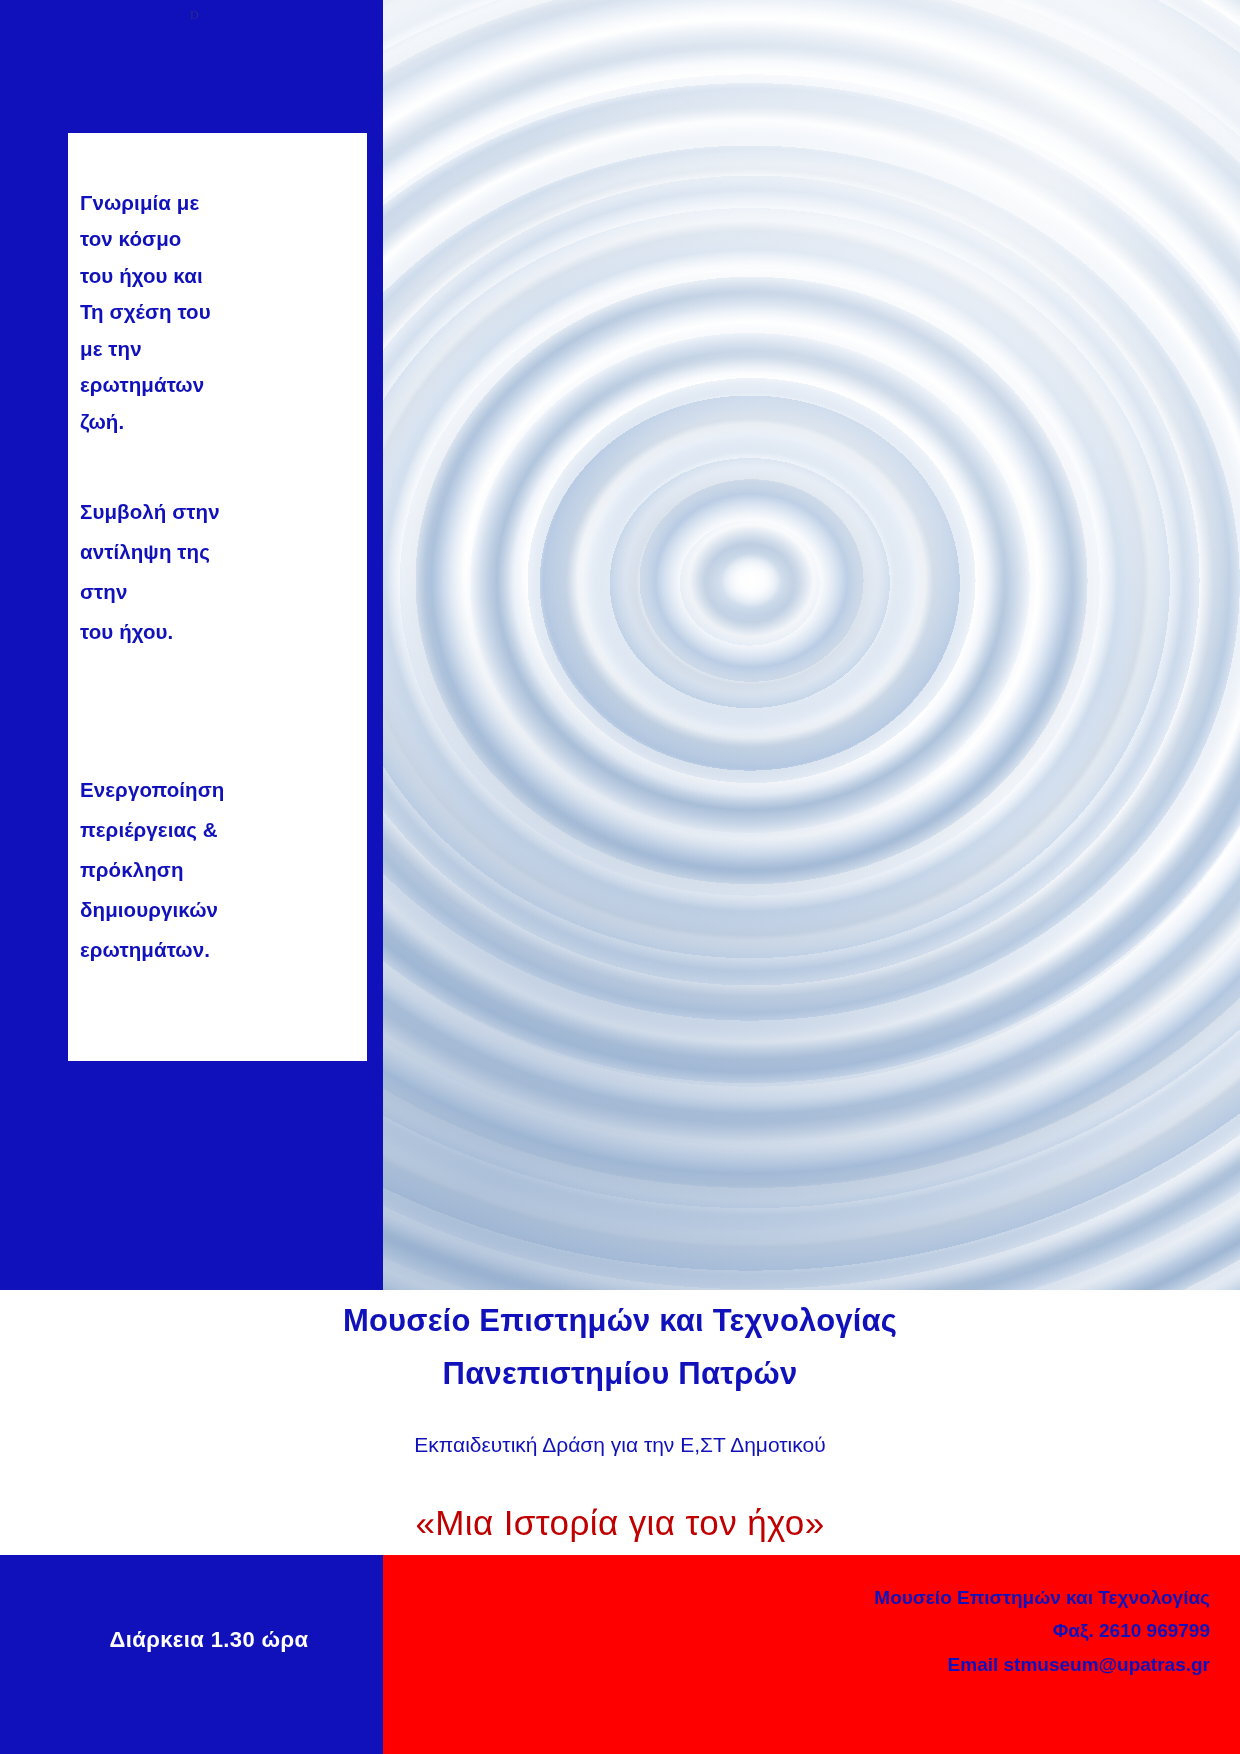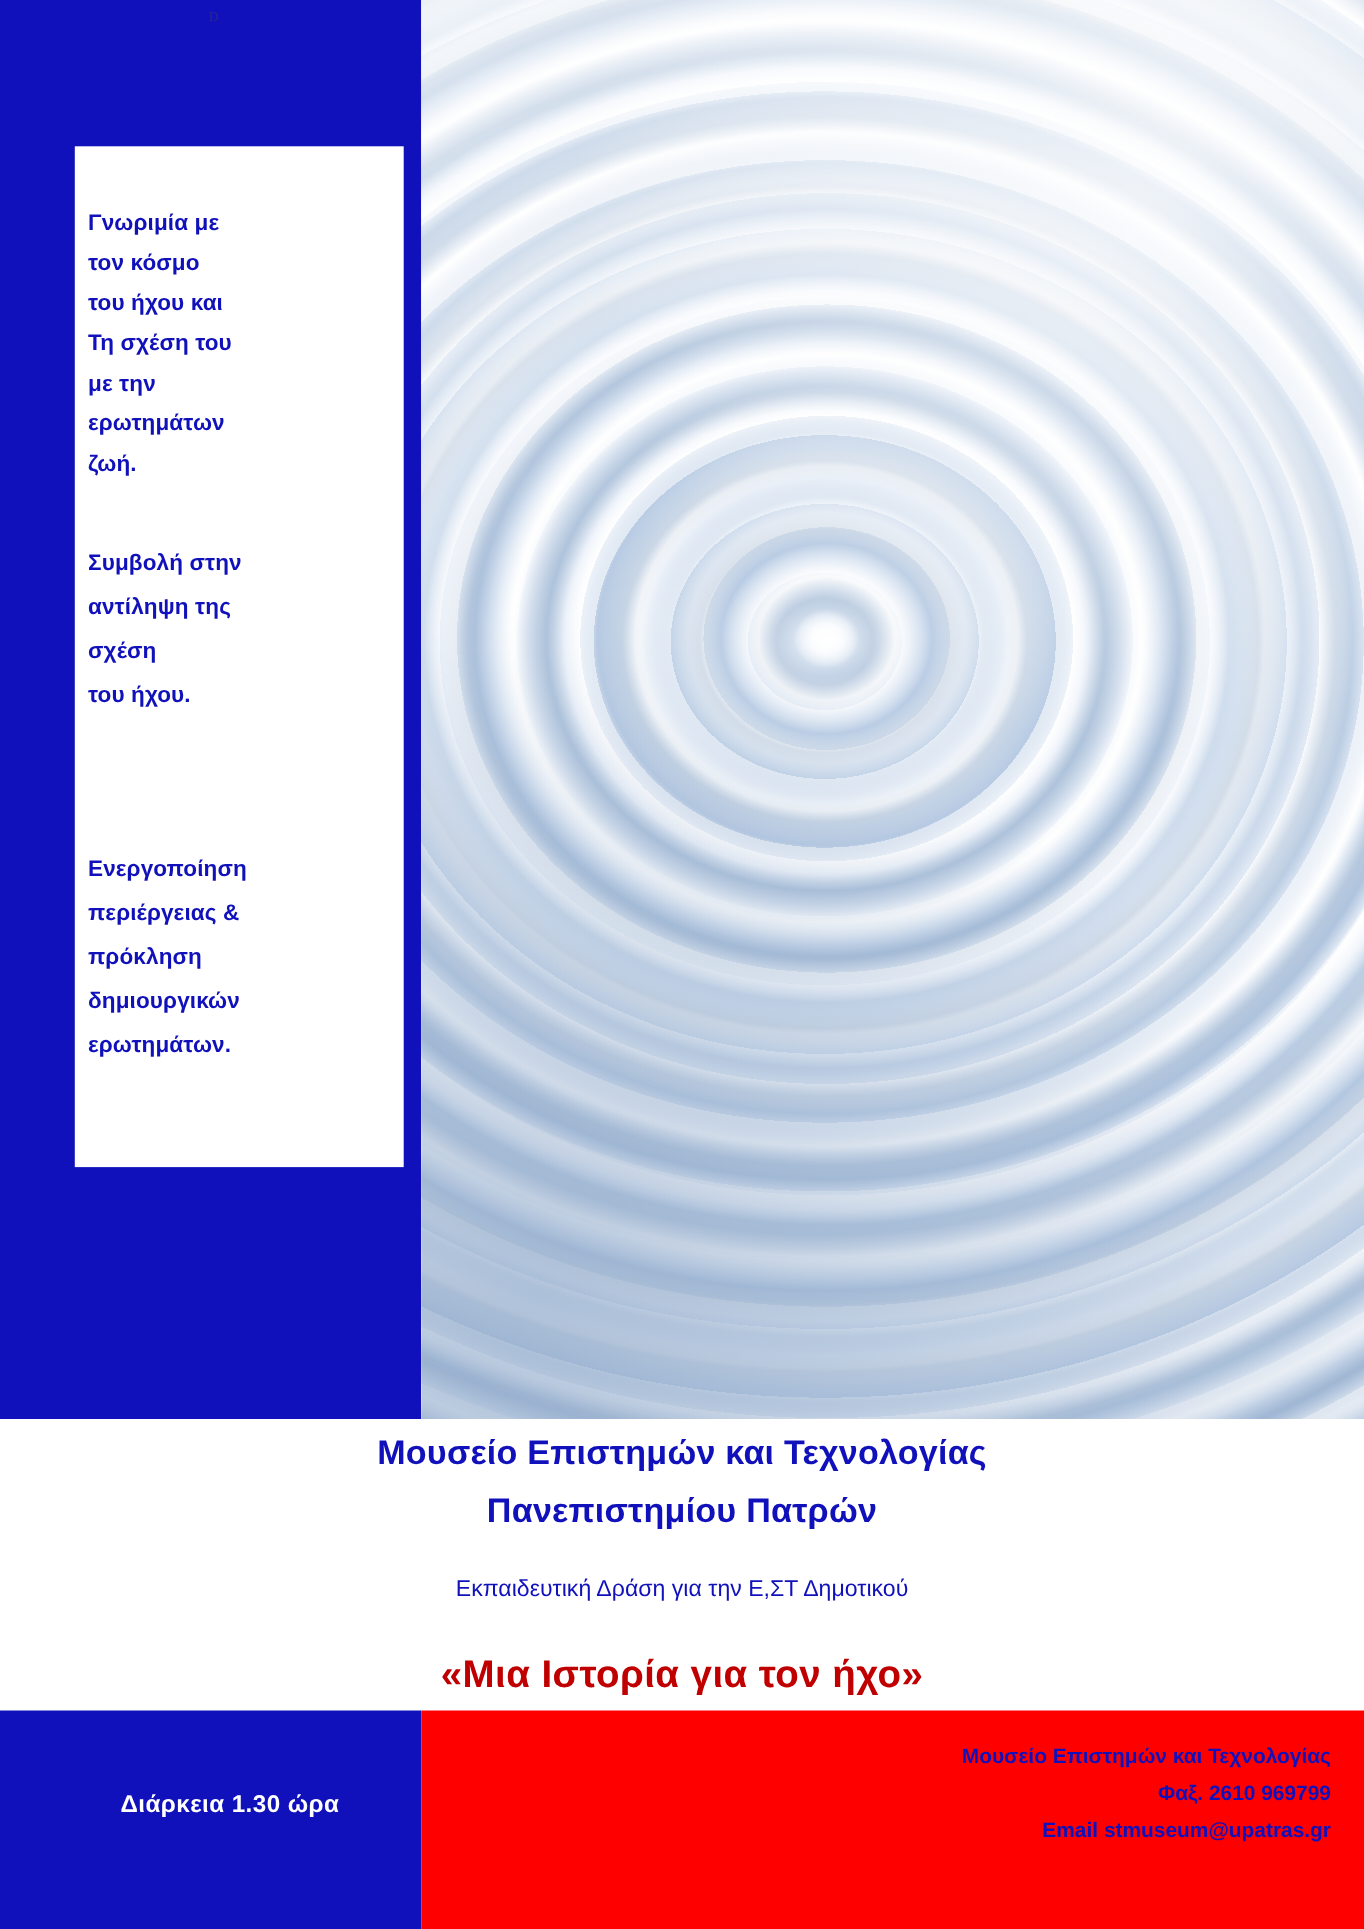--- a/index.html
+++ b/index.html
@@ -129,21 +129,21 @@
   }
   .subtitle {
     color: #1111bb;
     font-size: 21px;
     margin: 16px;
     padding-top: 21px;
     font-weight: normal;
   }
   .main-title {
     color: #c00000;
-    font-weight: bold;
+    font-weight: normal;
     font-size: 35px;
     margin: 0;
     padding-top: 30px;
     letter-spacing: 0.4px;
   }
 
   
   .footer {
     position: absolute;
     left: 0;
@@ -208,21 +208,21 @@
         <p>με την</p>
         <p>ερωτημάτων</p>
         <p>ζωή.</p>
       </div>
 
       <div class="tb-gap-1"></div>
 
       <div>
         <p>Συμβολή στην</p>
         <p>αντίληψη  της</p>
-        <p>σχέση</p>
+        <p>στην</p>
         <p>του ήχου.</p>
       </div>
 
       <div class="tb-gap-2"></div>
 
       <div>
         <p>Ενεργοποίηση</p>
         <p>περιέργειας &amp;</p>
         <p>πρόκληση</p>
         <p>δημιουργικών</p>

